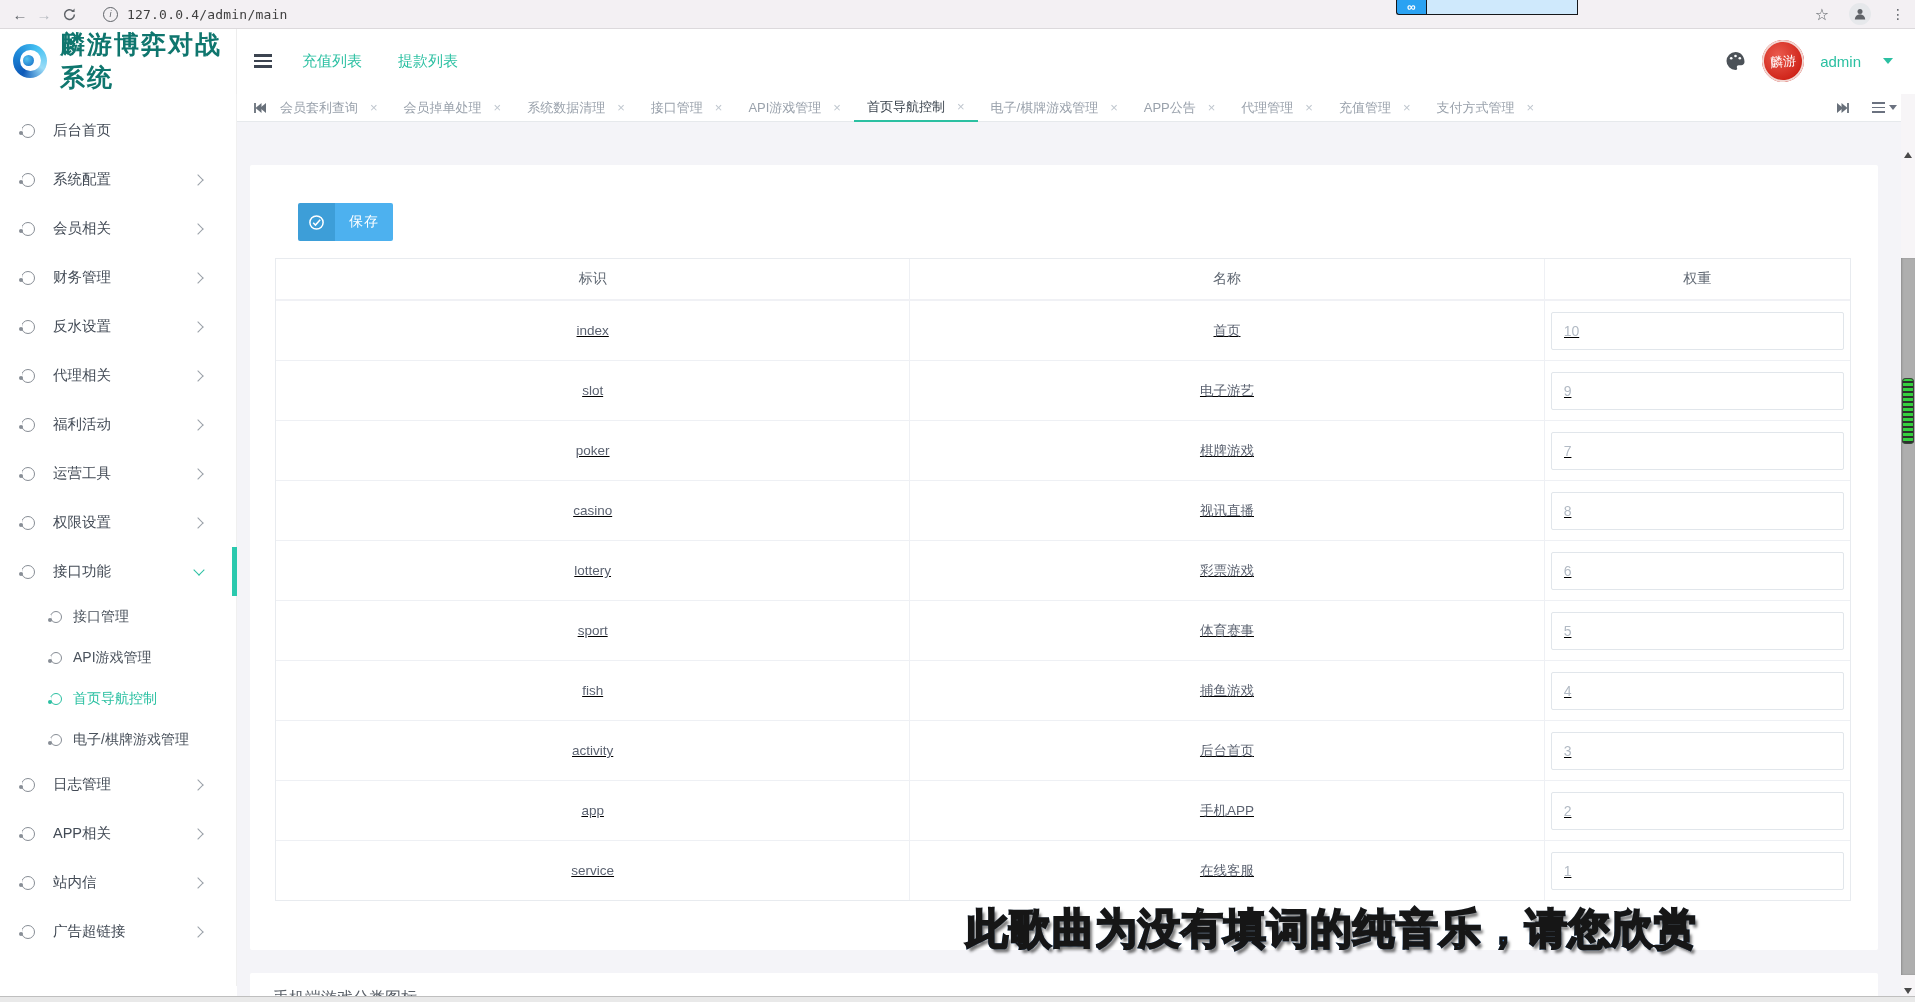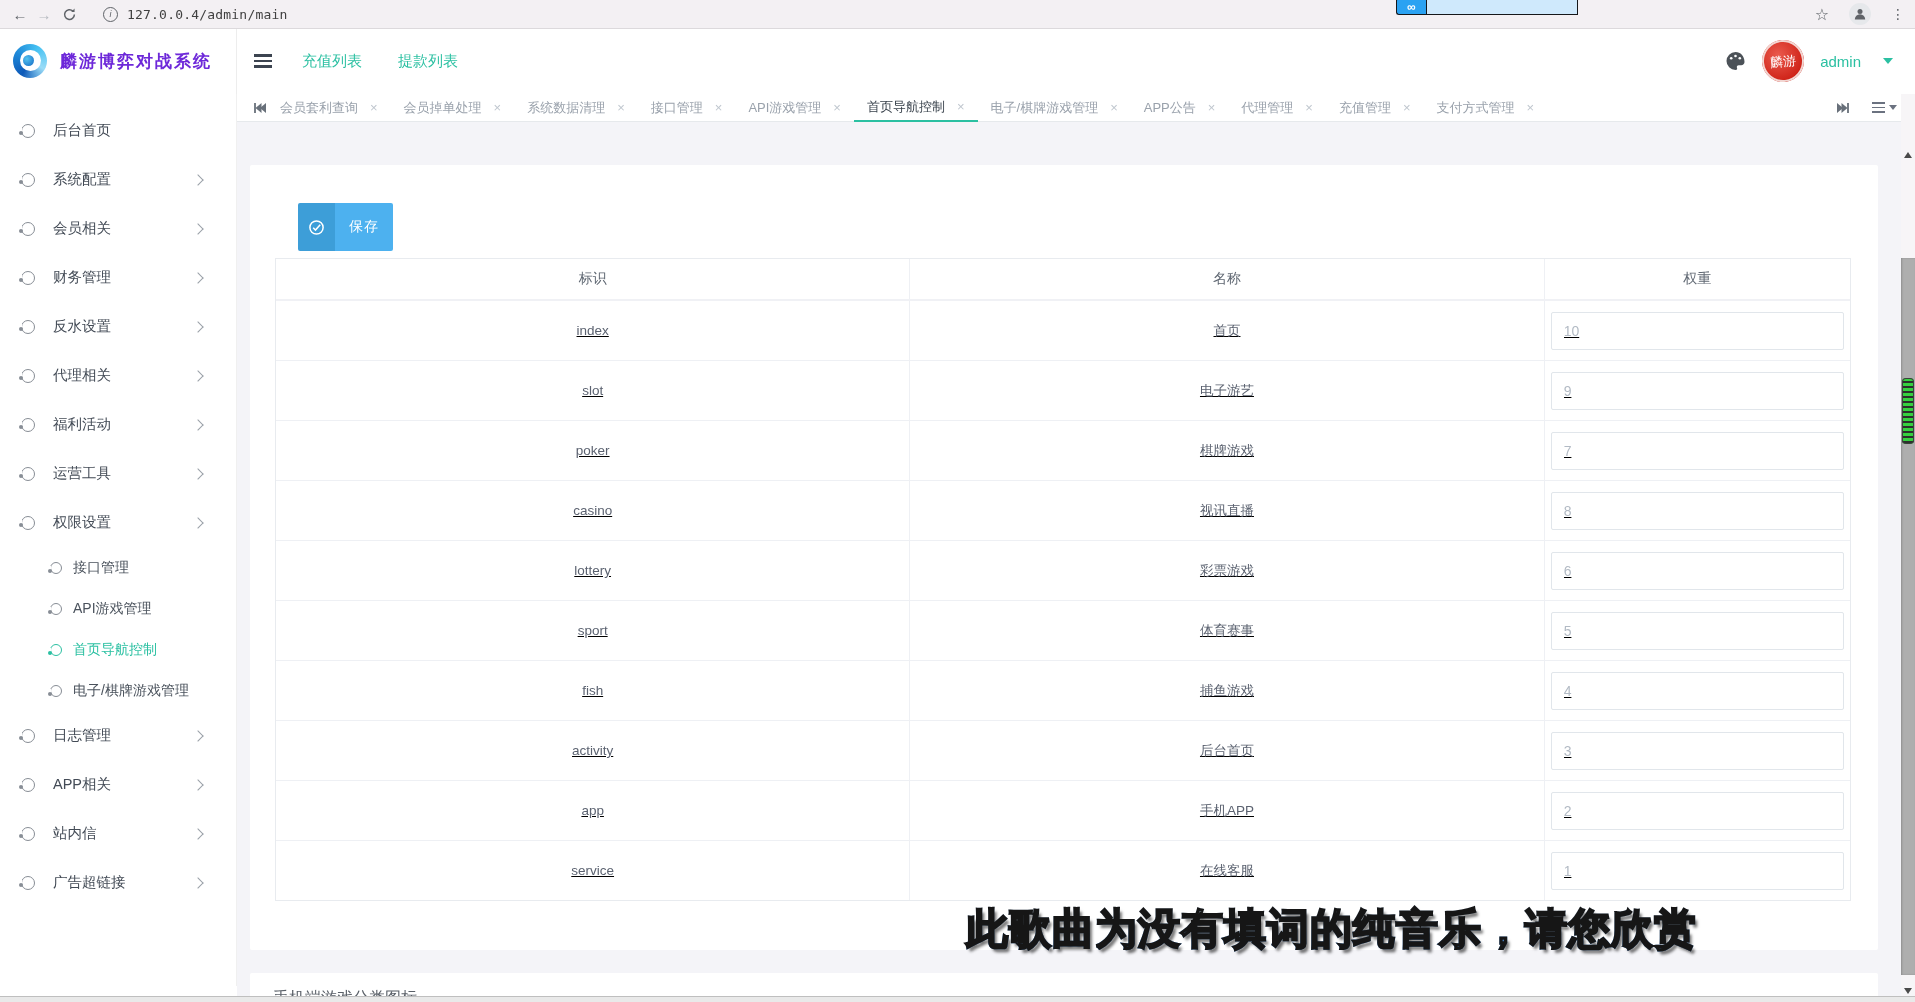--- a/index.html
+++ b/index.html
@@ -29,21 +29,21 @@
   .ext-box{width:150px;background:#cfe9fc;border:1px solid #15171a;}
   
   .appbar{position:absolute;left:0;top:28px;width:1915px;height:66px;background:#fff;display:flex;align-items:center;z-index:20;}
   .brand-wrap{width:237px;height:100%;display:flex;align-items:center;border-right:1px solid #ededed;box-sizing:border-box;}
   .logo{width:34px;height:34px;margin-left:13px;position:relative;flex:none;}
   .logo .outer{position:absolute;inset:0;border-radius:50%;
     background:conic-gradient(from 210deg,#0d59b8,#1e88d8,#45c1f2,#9adcf7,#0d59b8);}
   .logo .inner{position:absolute;left:7px;top:6px;width:21px;height:21px;border-radius:50%;background:#fff;}
   .logo .dot{position:absolute;left:10px;top:11px;width:11px;height:11px;border-radius:50%;
     background:radial-gradient(circle at 35% 35%,#55c4f0,#1268c4);}
-  .brand-title{margin-left:13px;font-size:17px;font-weight:bold;color:#6d28d9;letter-spacing:2px;}
+  .brand-title{margin-left:13px;font-size:25px;font-weight:bold;color:#0f766e;letter-spacing:2px;}
   .burger{margin-left:17px;display:flex;flex-direction:column;gap:3px;cursor:pointer;}
   .burger i{display:block;width:18px;height:2.5px;background:#3c4450;}
   .head-links{display:flex;gap:36px;margin-left:30px;}
   .head-link{font-size:15px;color:#2bc0a2;cursor:pointer;}
   .appbar-right{margin-left:auto;display:flex;align-items:center;margin-right:22px;gap:16px;}
   .palette{display:flex;align-items:center;cursor:pointer;}
   .avatar{width:42px;height:42px;border-radius:50%;
     background:radial-gradient(circle at 40% 35%,#ea5a4d,#cf2318 70%,#b01409);
     box-shadow:0 0 0 2px #f2d6d2 inset;display:flex;flex-direction:column;align-items:center;justify-content:center;
     color:#fff;font-family:"Liberation Serif","DejaVu Serif",serif;font-size:13px;line-height:1.0;transform:rotate(-6deg);}
@@ -78,21 +78,21 @@
   .tab.active{color:#39424c;border-bottom:2px solid #2bc0a2;}
   .tabbar-right{margin-left:auto;display:flex;align-items:center;gap:22px;margin-right:18px;}
   .tab-menu{display:flex;align-items:center;gap:4px;cursor:pointer;}
   .tab-menu .bars{display:flex;flex-direction:column;gap:2.5px;}
   .tab-menu .bars i{width:13px;height:1.8px;background:#6b7280;display:block;}
   .tab-menu .tri{width:0;height:0;border-left:4px solid transparent;border-right:4px solid transparent;border-top:5px solid #6b7280;}
   
   .content{position:absolute;left:237px;top:122px;width:1664px;bottom:0;background:#f4f4f8;overflow:hidden;}
   .card{position:absolute;background:#fff;border-radius:2px;}
   .card1{left:13px;top:43px;width:1628px;height:785px;}
-  .save-btn{position:absolute;left:48px;top:38px;width:95px;height:48px;display:flex;border-radius:2px;
+  .save-btn{position:absolute;left:48px;top:38px;width:95px;height:38px;display:flex;border-radius:2px;
     overflow:hidden;cursor:pointer;}
   .save-ic{width:37px;background:#3d9ed8;display:flex;align-items:center;justify-content:center;}
   .save-label{flex:1;background:#4db1ef;color:#fff;font-size:14px;display:flex;align-items:center;justify-content:center;letter-spacing:1px;}
   .nav-table{position:absolute;left:25px;top:93px;width:1576px;border:1px solid #e8ebef;box-sizing:border-box;background:#fff;}
   .t-grid{display:grid;grid-template-columns:40.3% 40.3% 19.4%;}
   .t-head{border-bottom:2px solid #f0f1f5;}
   .th{height:40px;display:flex;align-items:center;justify-content:center;font-size:14px;color:#5f6772;}
   .t-row{border-bottom:1px solid #eef0f4;text-decoration:underline;}
   .t-row:last-child{border-bottom:none;}
   .td{height:59px;display:flex;align-items:center;justify-content:center;font-size:13.5px;color:#5b6270;}
@@ -229,20 +229,26 @@
     <div class="side-item">
       <span class="ring"></span>
       <span class="side-label">运营工具</span>
       <span class="chev"></span>
     </div>
     <div class="side-item">
       <span class="ring"></span>
       <span class="side-label">权限设置</span>
       <span class="chev"></span>
     </div>
+    <div class="side-item">
+      <span class="ring"></span>
+      <span class="side-label">接口功能</span>
+      <span class="chev down"></span>
+      <span class="active-bar"></span>
+    </div>
     <div class="sub-wrap">
       <div class="sub-item">
         <span class="ring small"></span>
         <span class="sub-label">接口管理</span>
       </div>
       <div class="sub-item">
         <span class="ring small"></span>
         <span class="sub-label">API游戏管理</span>
       </div>
       <div class="sub-item active">

